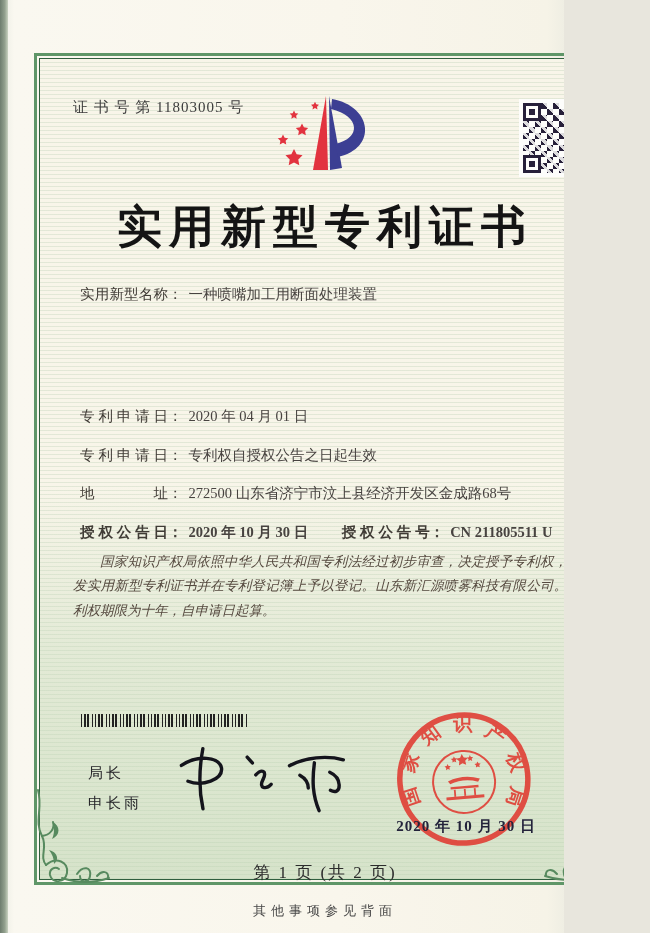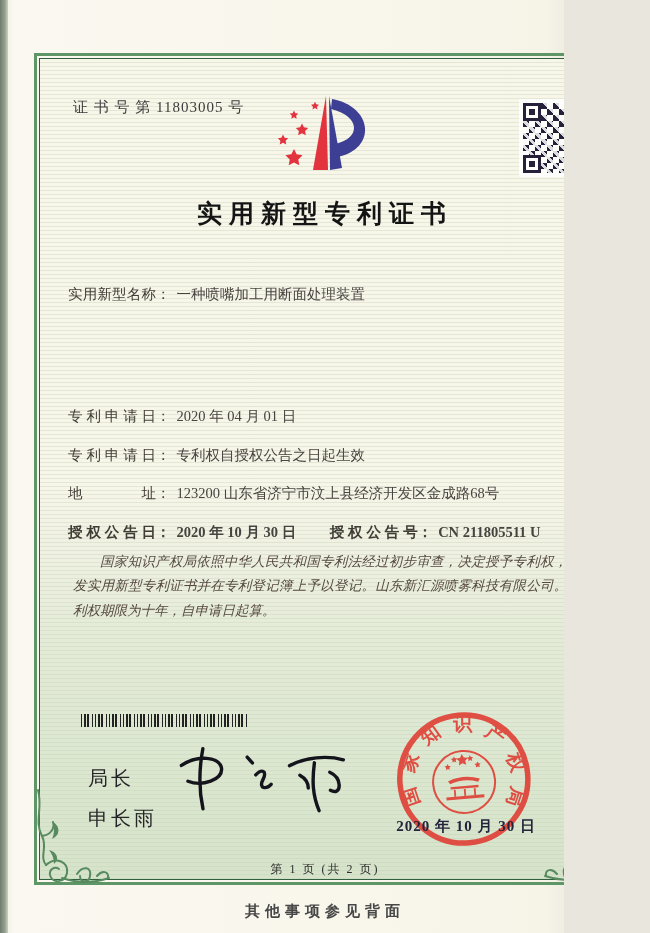--- a/index.html
+++ b/index.html
@@ -24,23 +24,23 @@
     background-image:
       linear-gradient(180deg, rgba(205,225,195,0) 52%, rgba(193,216,183,.38) 72%, rgba(186,212,176,.55) 100%),
       repeating-linear-gradient(0deg, rgba(112,162,116,.16) 0 1px, rgba(0,0,0,0) 1px 4px);
   }
   
   .cert-no{
     position:absolute; left:73px; top:98px; font-size:15px; letter-spacing:1px; color:#3c3c3c;
   }
   .title{
     position:absolute; left:0; top:197px; width:650px; text-align:center;
-    font-size:25px; font-weight:bold; letter-spacing:7px; color:#141414;
-  }
-  .field-row{ position:absolute; left:68px; font-size:14.5px; color:#45413b; white-space:nowrap;}
+    font-size:45px; font-weight:bold; letter-spacing:7px; color:#141414;
+  }
+  .field-row{ position:absolute; left:80px; font-size:14.5px; color:#45413b; white-space:nowrap;}
   .flabel{
     display:inline-block; width:88px; text-align:justify; text-align-last:justify;
     vertical-align:bottom; color:#403c36;
   }
   .colon{margin-right:6px;}
   .fvalue{color:#474340;}
   .pair{display:inline-block; width:258px; vertical-align:bottom;font-weight:bold;}
   .paras{ position:absolute; left:73px; top:550px; width:508px;}
   .paras p{
     margin:0; font-size:13.5px; line-height:1.8; text-indent:2em;
@@ -60,30 +60,30 @@
     position:absolute; left:4px; top:4px; right:4px; bottom:4px;
     background-image:
       repeating-linear-gradient(45deg, rgba(253,253,251,.85) 0 3px, rgba(0,0,0,0) 3px 9px),
       repeating-conic-gradient(#27203a 0% 25%, rgba(0,0,0,0) 0% 50%);
     background-size:auto, 12px 12px;
   }
   .qr-finder{position:absolute; width:18px; height:18px; border:3px solid #27203a; background:#fdfdfb; box-sizing:border-box;}
   .qr-finder::after{content:""; position:absolute; left:3px; top:3px; width:6px; height:6px; background:#27203a;}
   .qr-f-tl{left:4px; top:4px;} .qr-f-tr{right:4px; top:4px;} .qr-f-bl{left:4px; bottom:4px;}
   
-  .signer{position:absolute; left:88px; top:758px; font-size:20px; color:#26262a; letter-spacing:3px; line-height:2;}
+  .signer{position:absolute; left:88px; top:758px; font-size:15px; color:#26262a; letter-spacing:3px; line-height:2;}
   .signature-svg{position:absolute; left:152px; top:733px;}
   .seal-svg{position:absolute; left:383px; top:700px; transform:rotate(-5deg); opacity:.93;}
   .seal-date{
     position:absolute; left:396px; top:817px; width:140px; text-align:center;
     font-size:15px; font-weight:bold; color:#23233b; letter-spacing:1px; z-index:5;
   }
   
-  .footer-page{position:absolute; left:0; top:861px; width:650px; text-align:center; font-size:12px; letter-spacing:2px; color:#2c2c2c;}
-  .reverse-note{position:absolute; left:0; top:902px; width:650px; text-align:center; font-size:15px; letter-spacing:5px; color:#474747;font-weight:bold;}
+  .footer-page{position:absolute; left:0; top:861px; width:650px; text-align:center; font-size:17px; letter-spacing:2px; color:#2c2c2c;}
+  .reverse-note{position:absolute; left:0; top:902px; width:650px; text-align:center; font-size:13px; letter-spacing:5px; color:#474747;}
   .ornament{position:absolute; z-index:2;}
   .orn-left{left:31px; top:788px;}
   .orn-right{left:535px; top:766px; transform:scaleX(-1);}
   .logo-svg{position:absolute; left:260px; top:84px;}
 </style>
 </head>
 <body>
 
 <div class="stage">
   <div class="photo-edge-left"></div>
@@ -120,21 +120,21 @@
   <div class="field-row" style="top:285px">
     <span class="flabel">实用新型名称</span><span class="colon">：</span><span class="fvalue">一种喷嘴加工用断面处理装置</span>
   </div>
   <div class="field-row" style="top:407px">
     <span class="flabel">专利申请日</span><span class="colon">：</span><span class="fvalue">2020 年 04 月 01 日</span>
   </div>
   <div class="field-row" style="top:446px">
     <span class="flabel">专利申请日</span><span class="colon">：</span><span class="fvalue">专利权自授权公告之日起生效</span>
   </div>
   <div class="field-row" style="top:484px">
-    <span class="flabel">地址</span><span class="colon">：</span><span class="fvalue">123200 山东省济宁市汶上县经济开发区金成路68号</span>
+    <span class="flabel">地址</span><span class="colon">：</span><span class="fvalue">272500 山东省济宁市汶上县经济开发区金成路68号</span>
   </div>
   <div class="field-row" style="top:523px">
     <span class="pair">
       <span class="flabel">授权公告日</span><span class="colon">：</span><span class="fvalue">2020 年 10 月 30 日</span>
     </span>
     <span class="pair">
       <span class="flabel">授权公告号</span><span class="colon">：</span><span class="fvalue">CN 211805511 U</span>
     </span>
   </div>
 

